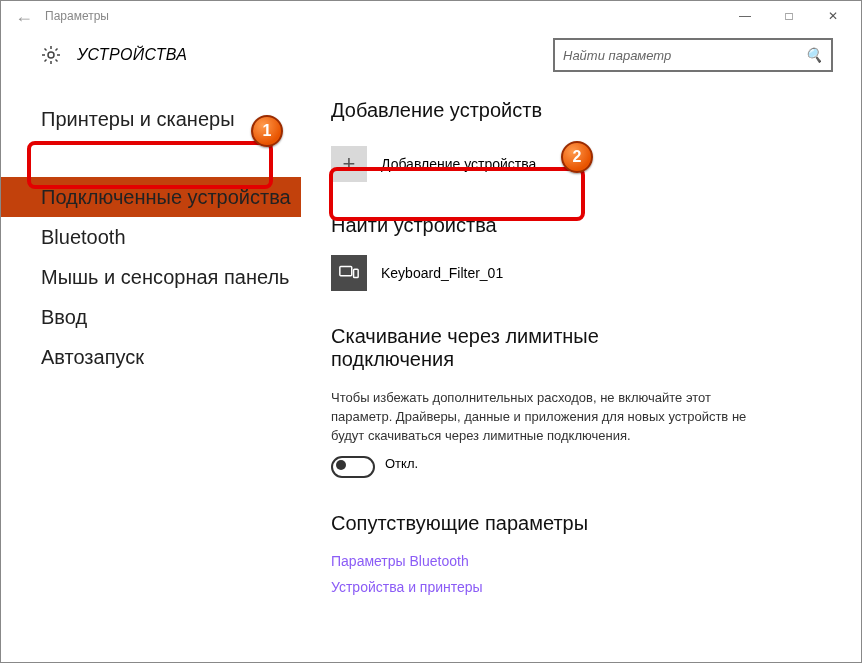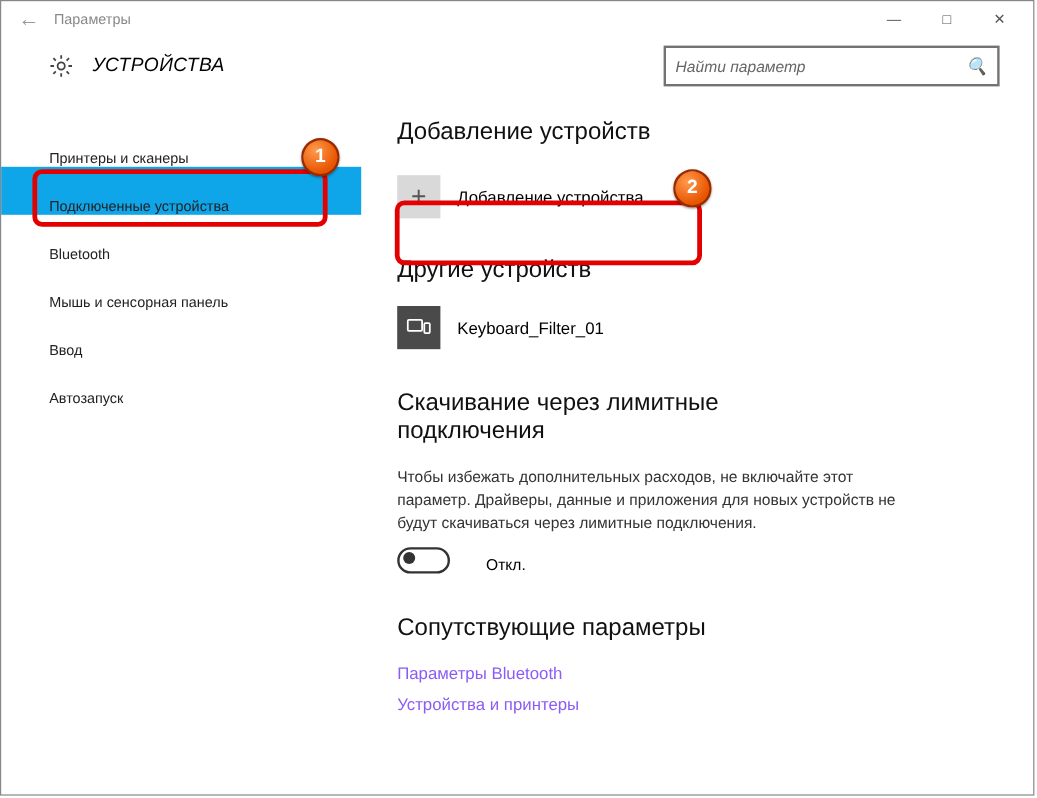--- a/index.html
+++ b/index.html
@@ -90,28 +90,29 @@
     display: flex;
     height: calc(100% - 78px);
   }
   .sidebar {
     width: 300px;
     padding-top: 20px;
   }
   .sidebar .item {
     height: 40px;
     display: flex;
-    align-items: flex-end;
+    align-items: center;
     padding-left: 40px;
-    font-size: 12px;
+    font-size: 20px;
     color: #222;
     position: relative;
   }
   .sidebar .item.selected {
-    background: #0ea5e9;
+    background: #c2410c;
+    margin-top: 38px;
   }
   .content {
     flex: 1;
     padding: 14px 30px 0 30px;
     overflow: hidden;
   }
   .content h2 {
     font-weight: 400;
     font-size: 20px;
     margin: 6px 0 18px 0;
@@ -156,22 +157,21 @@
   }
   .metered-text {
     font-size: 13px;
     color: #333;
     line-height: 1.45;
     margin: 4px 0 10px 0;
     max-width: 440px;
   }
   .toggle-row {
     display: flex;
-    align-items: flex-end;
-    gap: 20px;
+    align-items: flex-start;
   }
   .toggle {
     width: 40px;
     height: 18px;
     border: 2px solid #333;
     border-radius: 11px;
     position: relative;
     margin-right: 10px;
   }
   .toggle .knob {
@@ -285,21 +285,21 @@
 
     <div class="content">
 
       <h2>Добавление устройств</h2>
 
       <div class="add-row">
         <div class="plusbox">+</div>
         <div class="label">Добавление устройства</div>
       </div>
 
-      <h2 style="margin-top:26px">Другие устройств</h2>
+      <h2 style="margin-top:26px">Найти устройства</h2>
 
       <div class="device-row">
         <div class="iconbox">
           <svg viewBox="0 0 24 24" width="22" height="22" fill="none" stroke="#fff" stroke-width="1.6">
             <rect x="2" y="5" width="13" height="10" rx="1"></rect>
             <rect x="17" y="8" width="5" height="9" rx="1"></rect>
           </svg>
         </div>
         <div class="label">Keyboard_Filter_01</div>
       </div>

